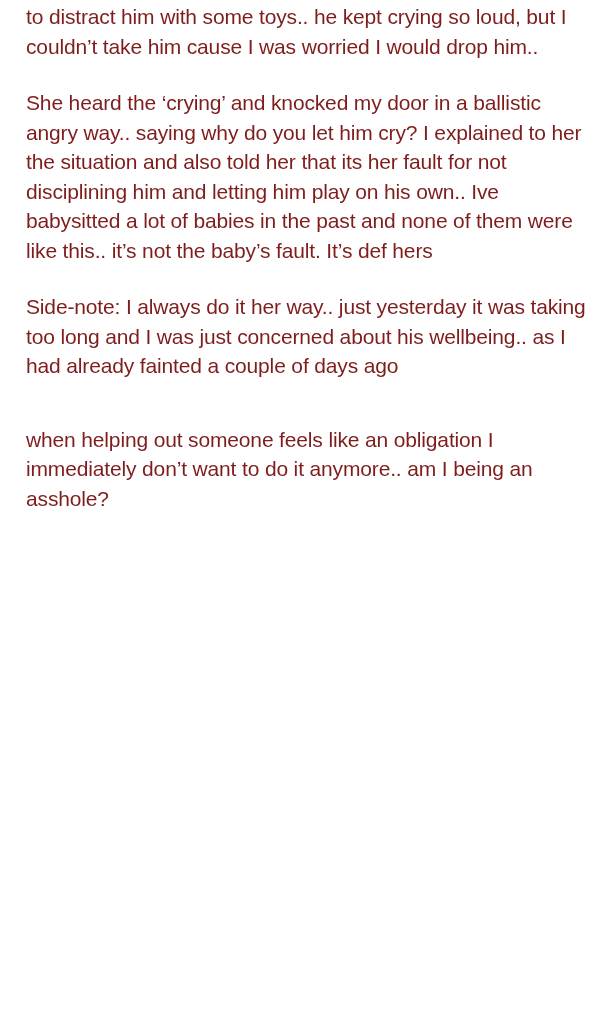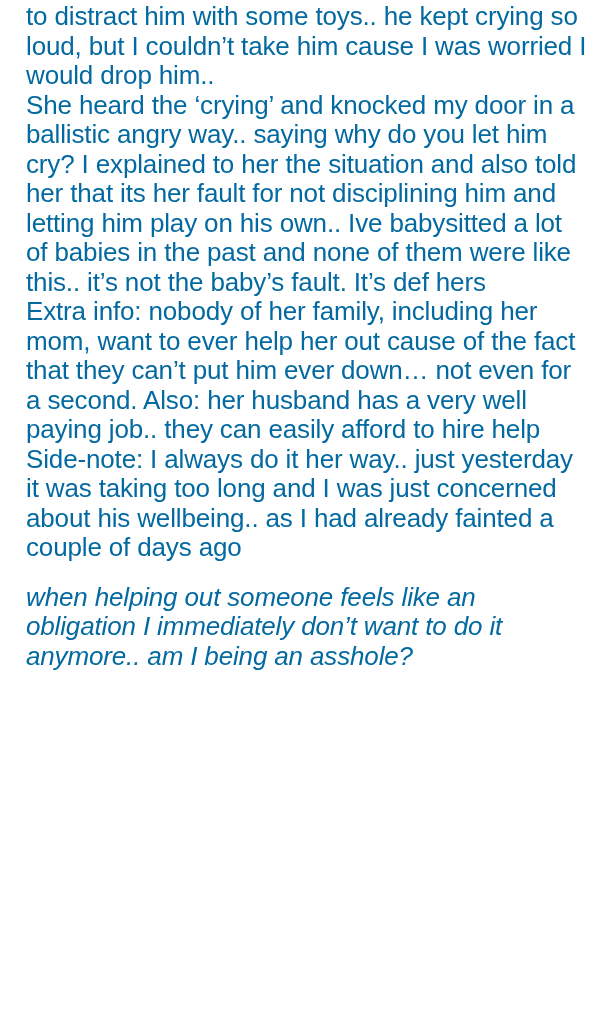--- a/index.html
+++ b/index.html
@@ -17,41 +17,40 @@
     width: 614px;
     min-height: 1024px;
     box-sizing: border-box;
     padding: 0px 26px 0 26px;
     background: #ffffff;
   }
   .post-body {
     padding-top: 2px;
   }
   .para {
-    font-size: 26px;
+    font-size: 21px;
     line-height: 29.5px;
     letter-spacing: -0.15px;
-    color: #0369a1;
+    color: #7f1d1d;
     margin: 0;
     white-space: pre-wrap;
     word-wrap: break-word;
   }
   .para + .para {
+    margin-top: 27px;
   }
   .para.gap-large {
-    margin-top: 20px;
-    font-style: italic;
+    margin-top: 44px;
   }
 </style>
 </head>
 <body>
 
 <div class="page">
   <div class="post-body">
 
     <p class="para">to distract him with some toys.. he kept crying so loud, but I couldn’t take him cause I was worried I would drop him..</p>
     <p class="para">She heard the ‘crying’ and knocked my door in a ballistic angry way.. saying why do you let him cry? I explained to her the situation and also told her that its her fault for not disciplining him and letting him play on his own.. Ive babysitted a lot of babies in the past and none of them were like this.. it’s not the baby’s fault. It’s def hers</p>
-    <p class="para">Extra info: nobody of her family, including her mom, want to ever help her out cause of the fact that they can’t put him ever down… not even for a second. Also: her husband has a very well paying job.. they can easily afford to hire help</p>
     <p class="para">Side-note: I always do it her way.. just yesterday it was taking too long and I was just concerned about his wellbeing.. as I had already fainted a couple of days ago</p>
     <p class="para gap-large">when helping out someone feels like an obligation I immediately don’t want to do it anymore.. am I being an asshole?</p>
 
   </div>
 </div>
 
 </body></html>

